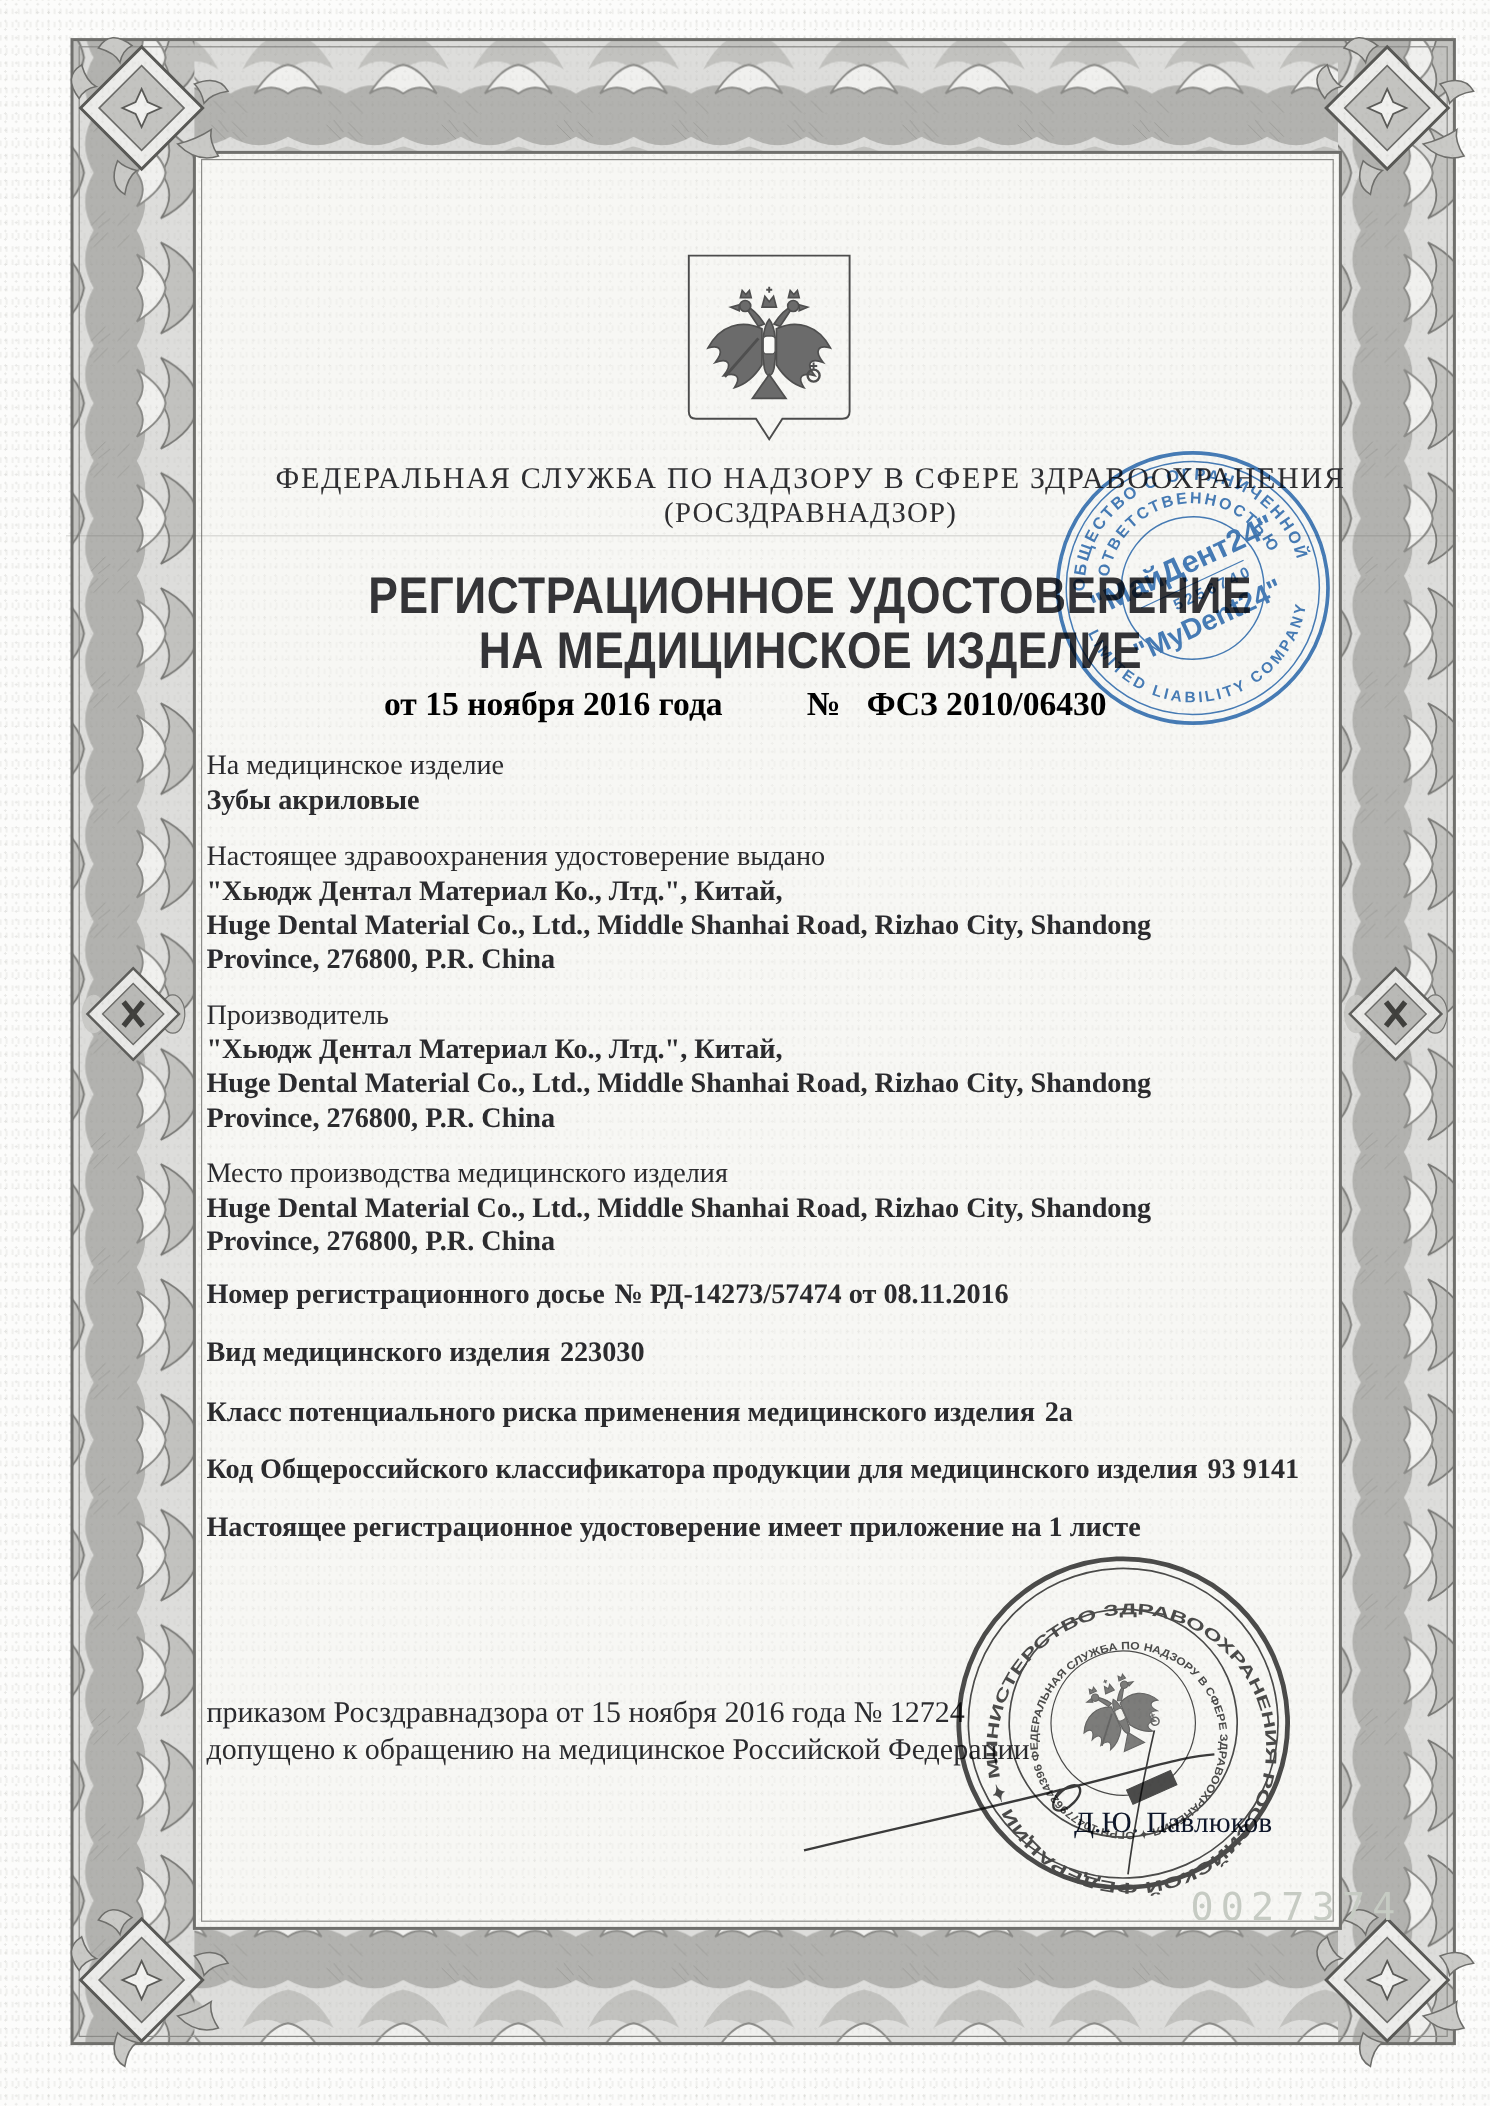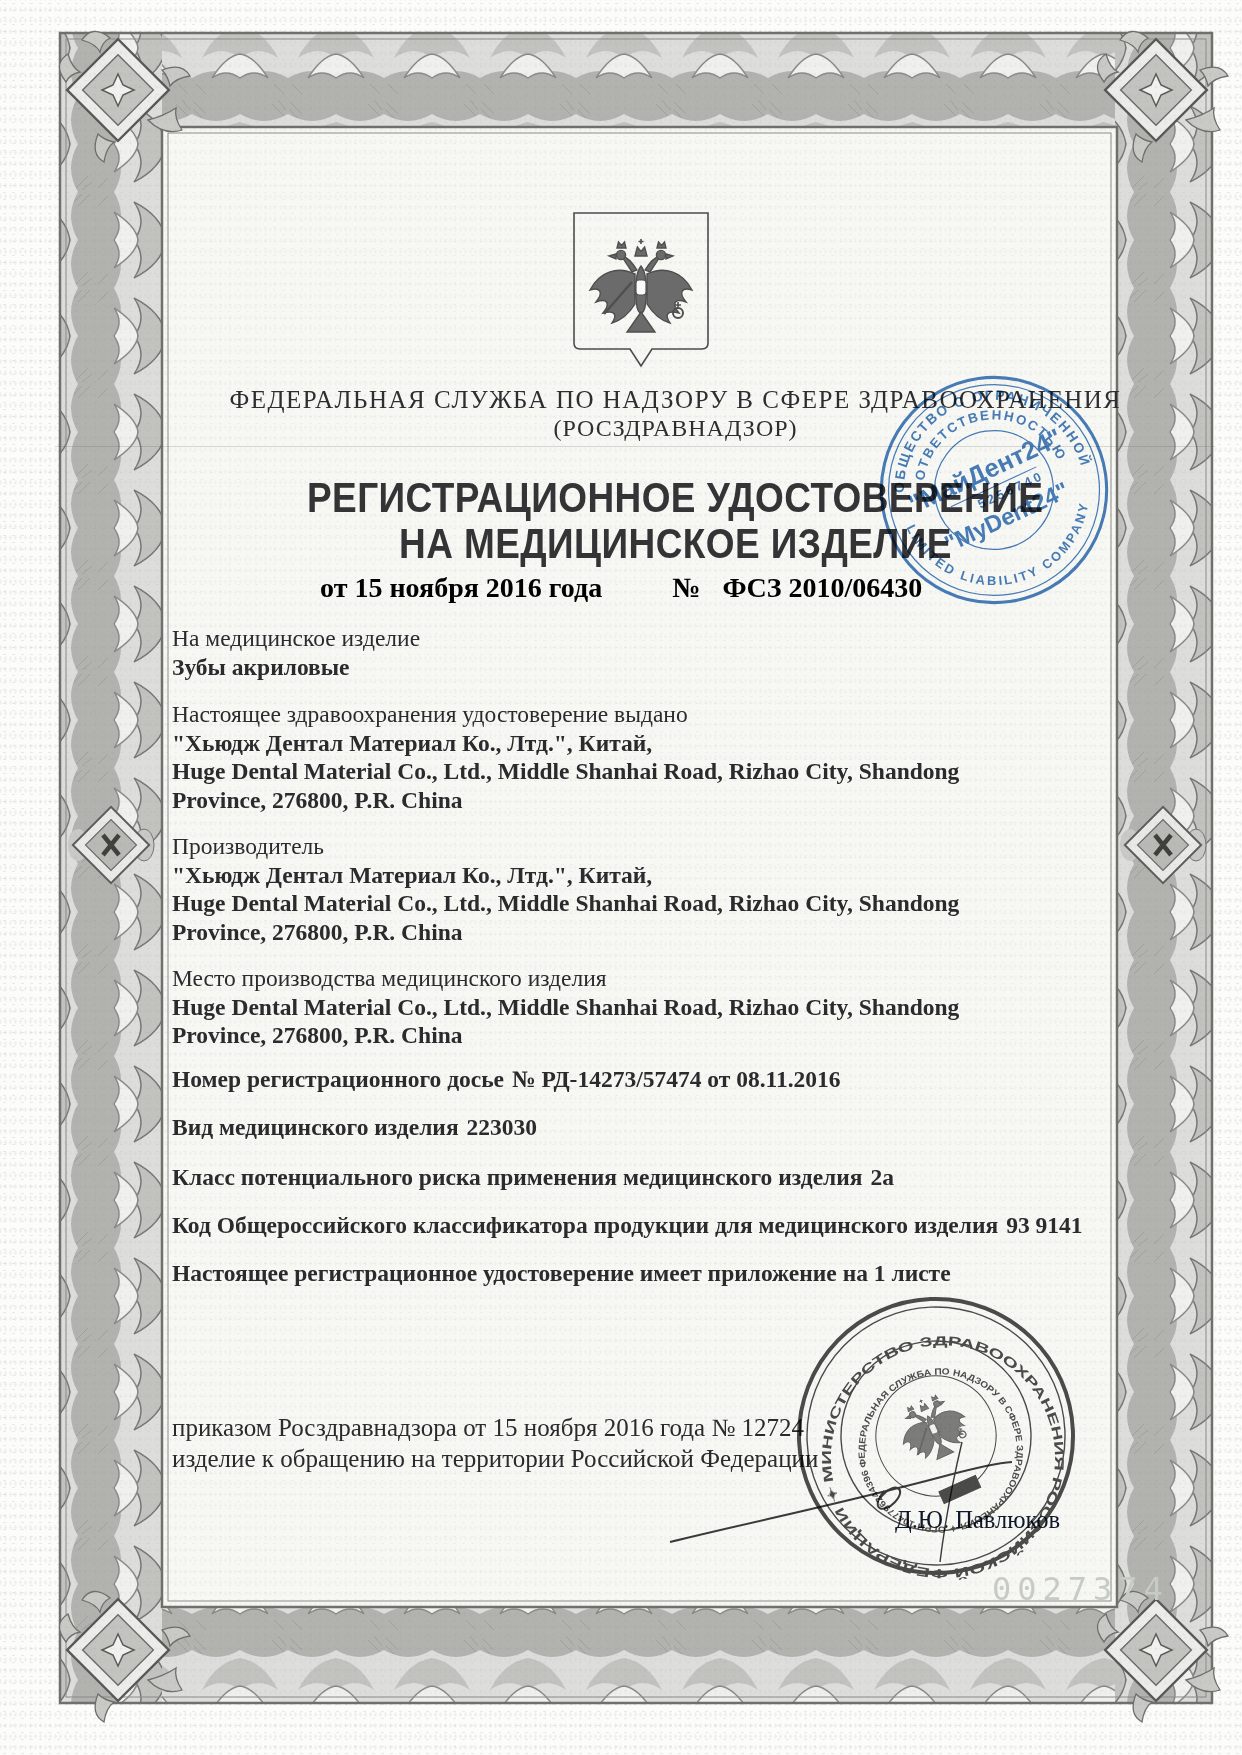--- a/index.html
+++ b/index.html
@@ -189,21 +189,21 @@
     </div>
     <div class="abs detail-row" style="left:10px;top:1212px;">
       <span class="reg">Код Общероссийского классификатора продукции для медицинского изделия</span><span class="b">93 9141</span>
     </div>
     <div class="abs detail-row" style="left:10px;top:1260px;">
       <span class="reg">Настоящее регистрационное удостоверение имеет приложение на 1 листе</span>
     </div>
 
     <div class="abs footer-lines" style="left:10px;top:1412px;">
       <div>приказом Росздравнадзора от 15 ноября 2016 года № 12724</div>
-      <div>изделие к обращению на территории Российской Федерации</div>
+      <div>допущено к обращению на медицинское Российской Федерации</div>
     </div>
 
 
     <div class="abs signer-name" style="left:733px;top:1506px;">Д.Ю. Павлюков</div>
 
     <div class="abs serial" style="left:830px;top:1570px;">0027374</div>
   </div>
 
   <svg class="signature-svg" width="470" height="160">
     <g fill="none" stroke="#3a3a3a" stroke-width="2">

